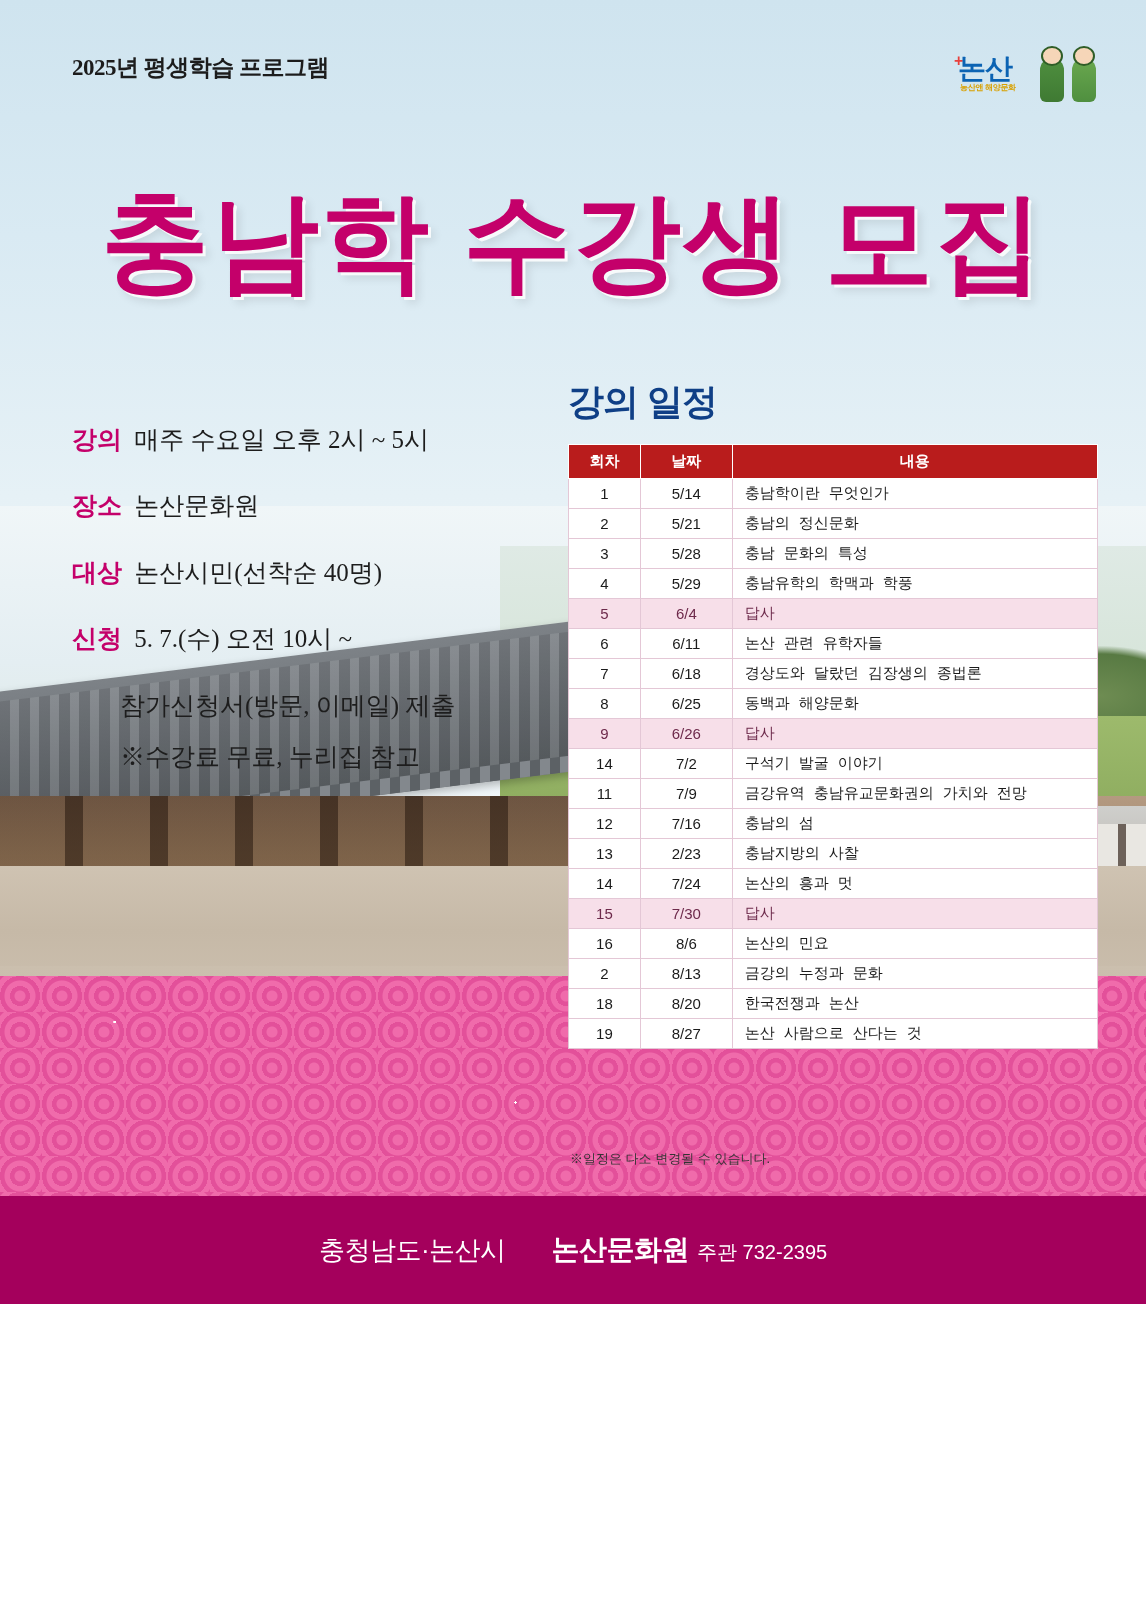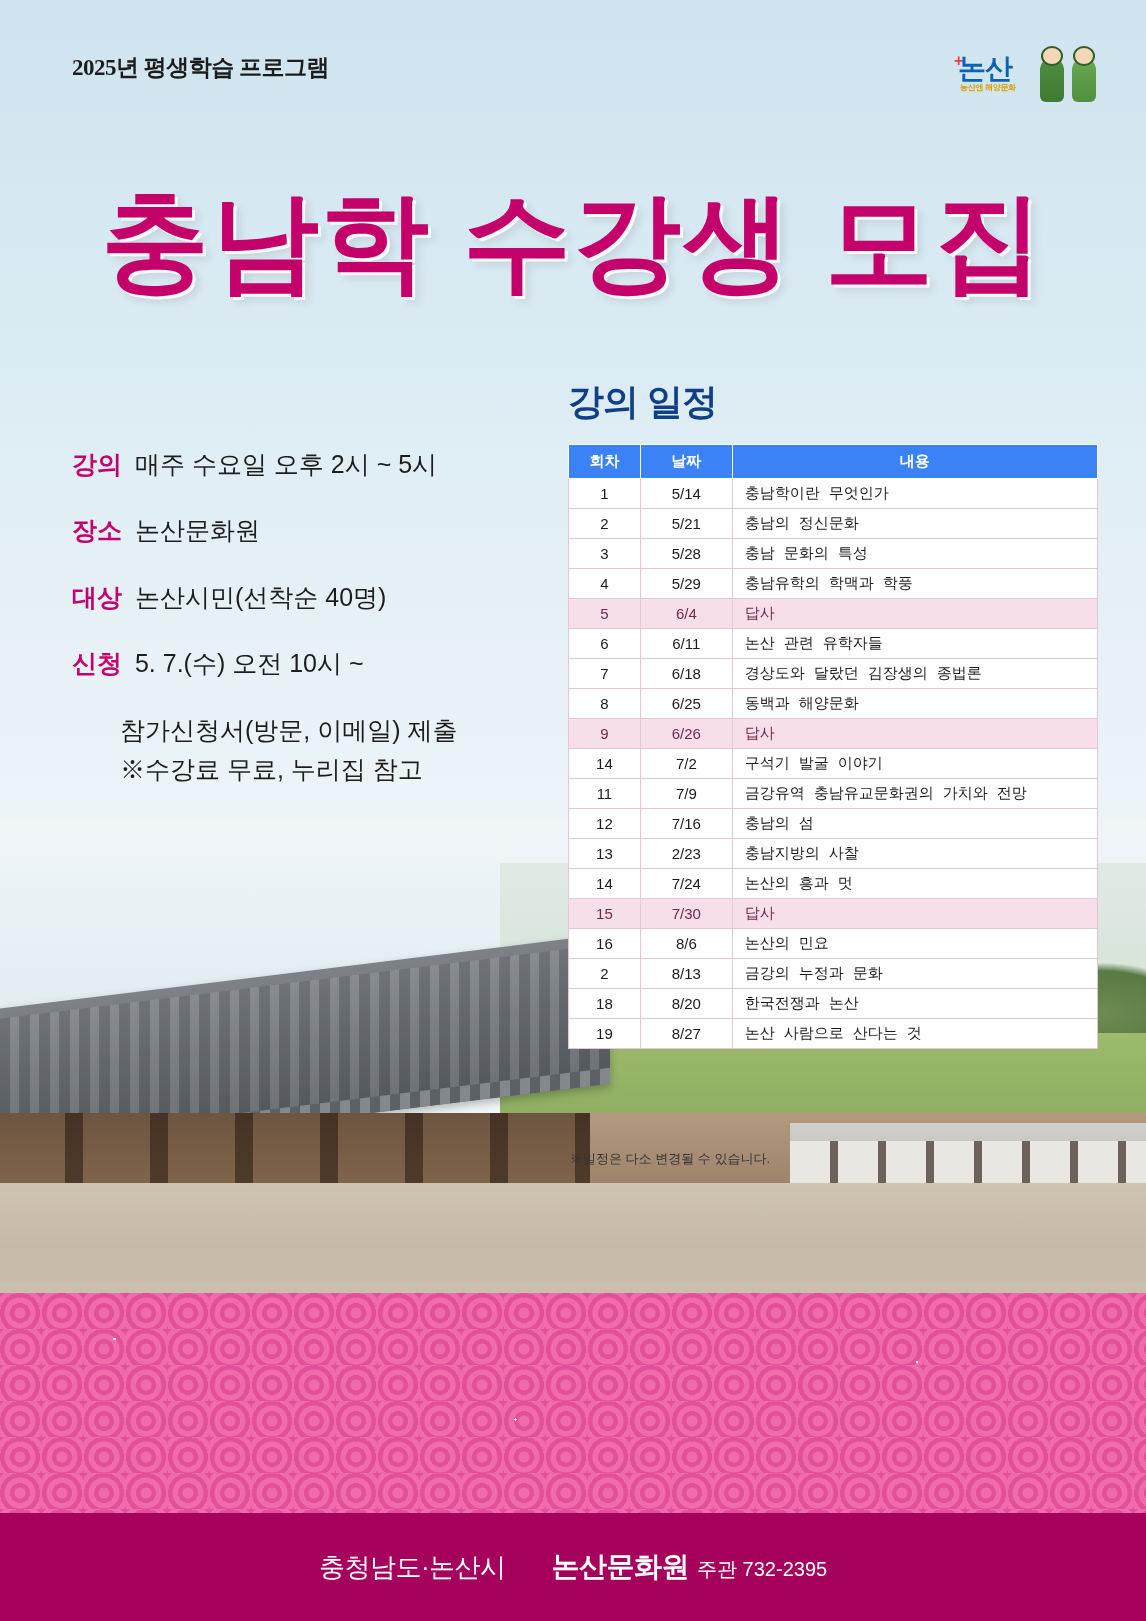--- a/index.html
+++ b/index.html
@@ -8,21 +8,21 @@
   }
   body {
     width: 1146px;
     height: 1621px;
     font-family: "Liberation Sans", sans-serif;
     overflow: hidden;
   }
   .poster {
     position: relative;
     width: 1146px;
-    height: 1621px;
+    height: 1304px;
     background: linear-gradient(to bottom, #cfe4ef 0%, #d9eaf3 18%, #e6f1f6 38%, #eef5f8 55%, #f2f7f9 70%, #f4f8fa 100%);
     overflow: hidden;
   }
 
   
   .photo {
     position: absolute;
     left: 0;
     bottom: 108px;
     width: 1146px;
@@ -196,39 +196,41 @@
     font-weight: bold;
     color: #c4006a;
     letter-spacing: 2px;
     text-shadow: 3px 3px 0 rgba(255,255,255,0.85), 6px 6px 10px rgba(0,0,0,0.10);
     font-family: "Liberation Sans", sans-serif;
   }
 
   
   .info {
     position: absolute;
-    left: 72px; top: 446px;
+    left: 72px; top: 422px;
     width: 440px;
+    font-family: Liberation Serif, serif;
   }
   .info-row {
     margin-bottom: 30px;
     font-size: 25px;
     color: #1d1d1d;
     line-height: 1.45;
   }
   .info-row .label {
     color: #c4006a;
     font-weight: bold;
     margin-right: 6px;
   }
   .info-sub {
     font-size: 25px;
     color: #1d1d1d;
     margin-left: 48px;
     line-height: 1.55;
+    margin-top: 12px;
   }
 
   
   .sched-title {
     position: absolute;
     left: 568px; top: 378px;
     font-size: 36px;
     font-weight: bold;
     color: #0f3f86;
     letter-spacing: -1px;
@@ -239,21 +241,21 @@
     width: 530px;
   }
   table.sched {
     border-collapse: collapse;
     width: 530px;
     background: #ffffff;
     font-size: 15px;
     color: #1b1b1b;
   }
   table.sched th {
-    background: #3b82f6;
+    background: #b91c1c;
     color: #ffffff;
     font-weight: bold;
     font-size: 15px;
     padding: 7px 0;
     border: 1px solid #ffffff;
   }
   table.sched td {
     border: 1px solid #e4c7d6;
     padding: 5px 0;
     text-align: center;

